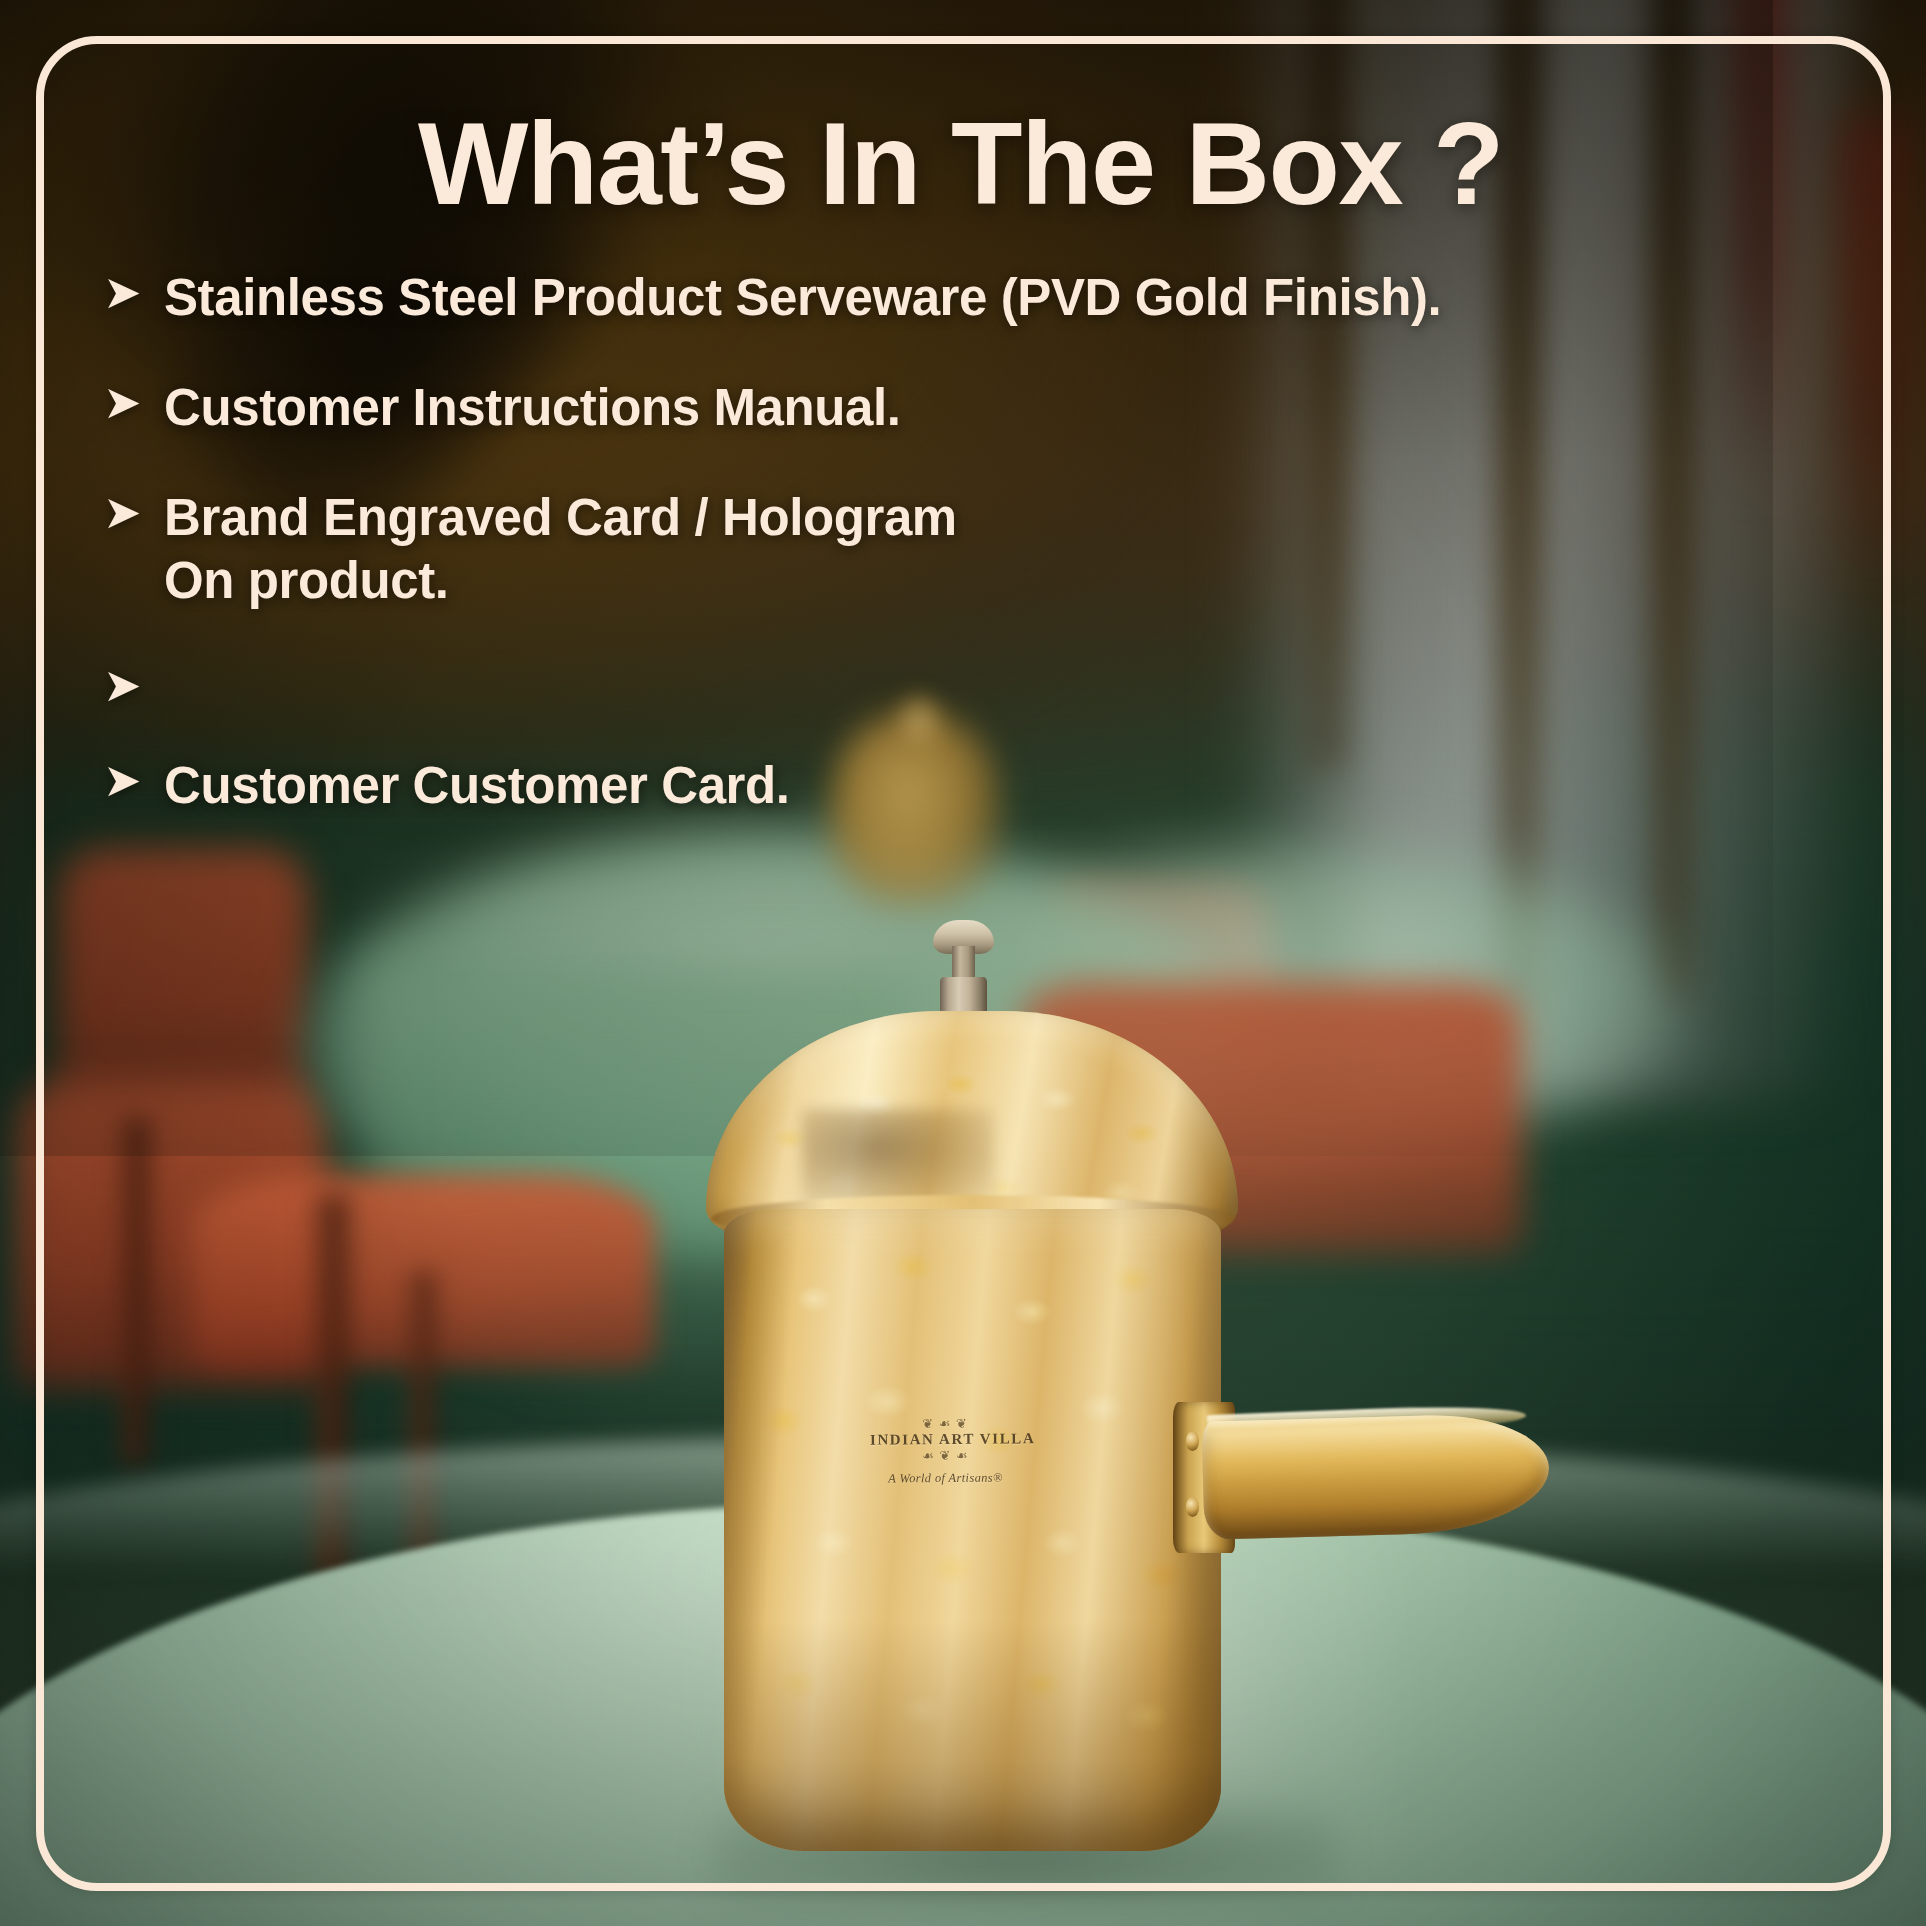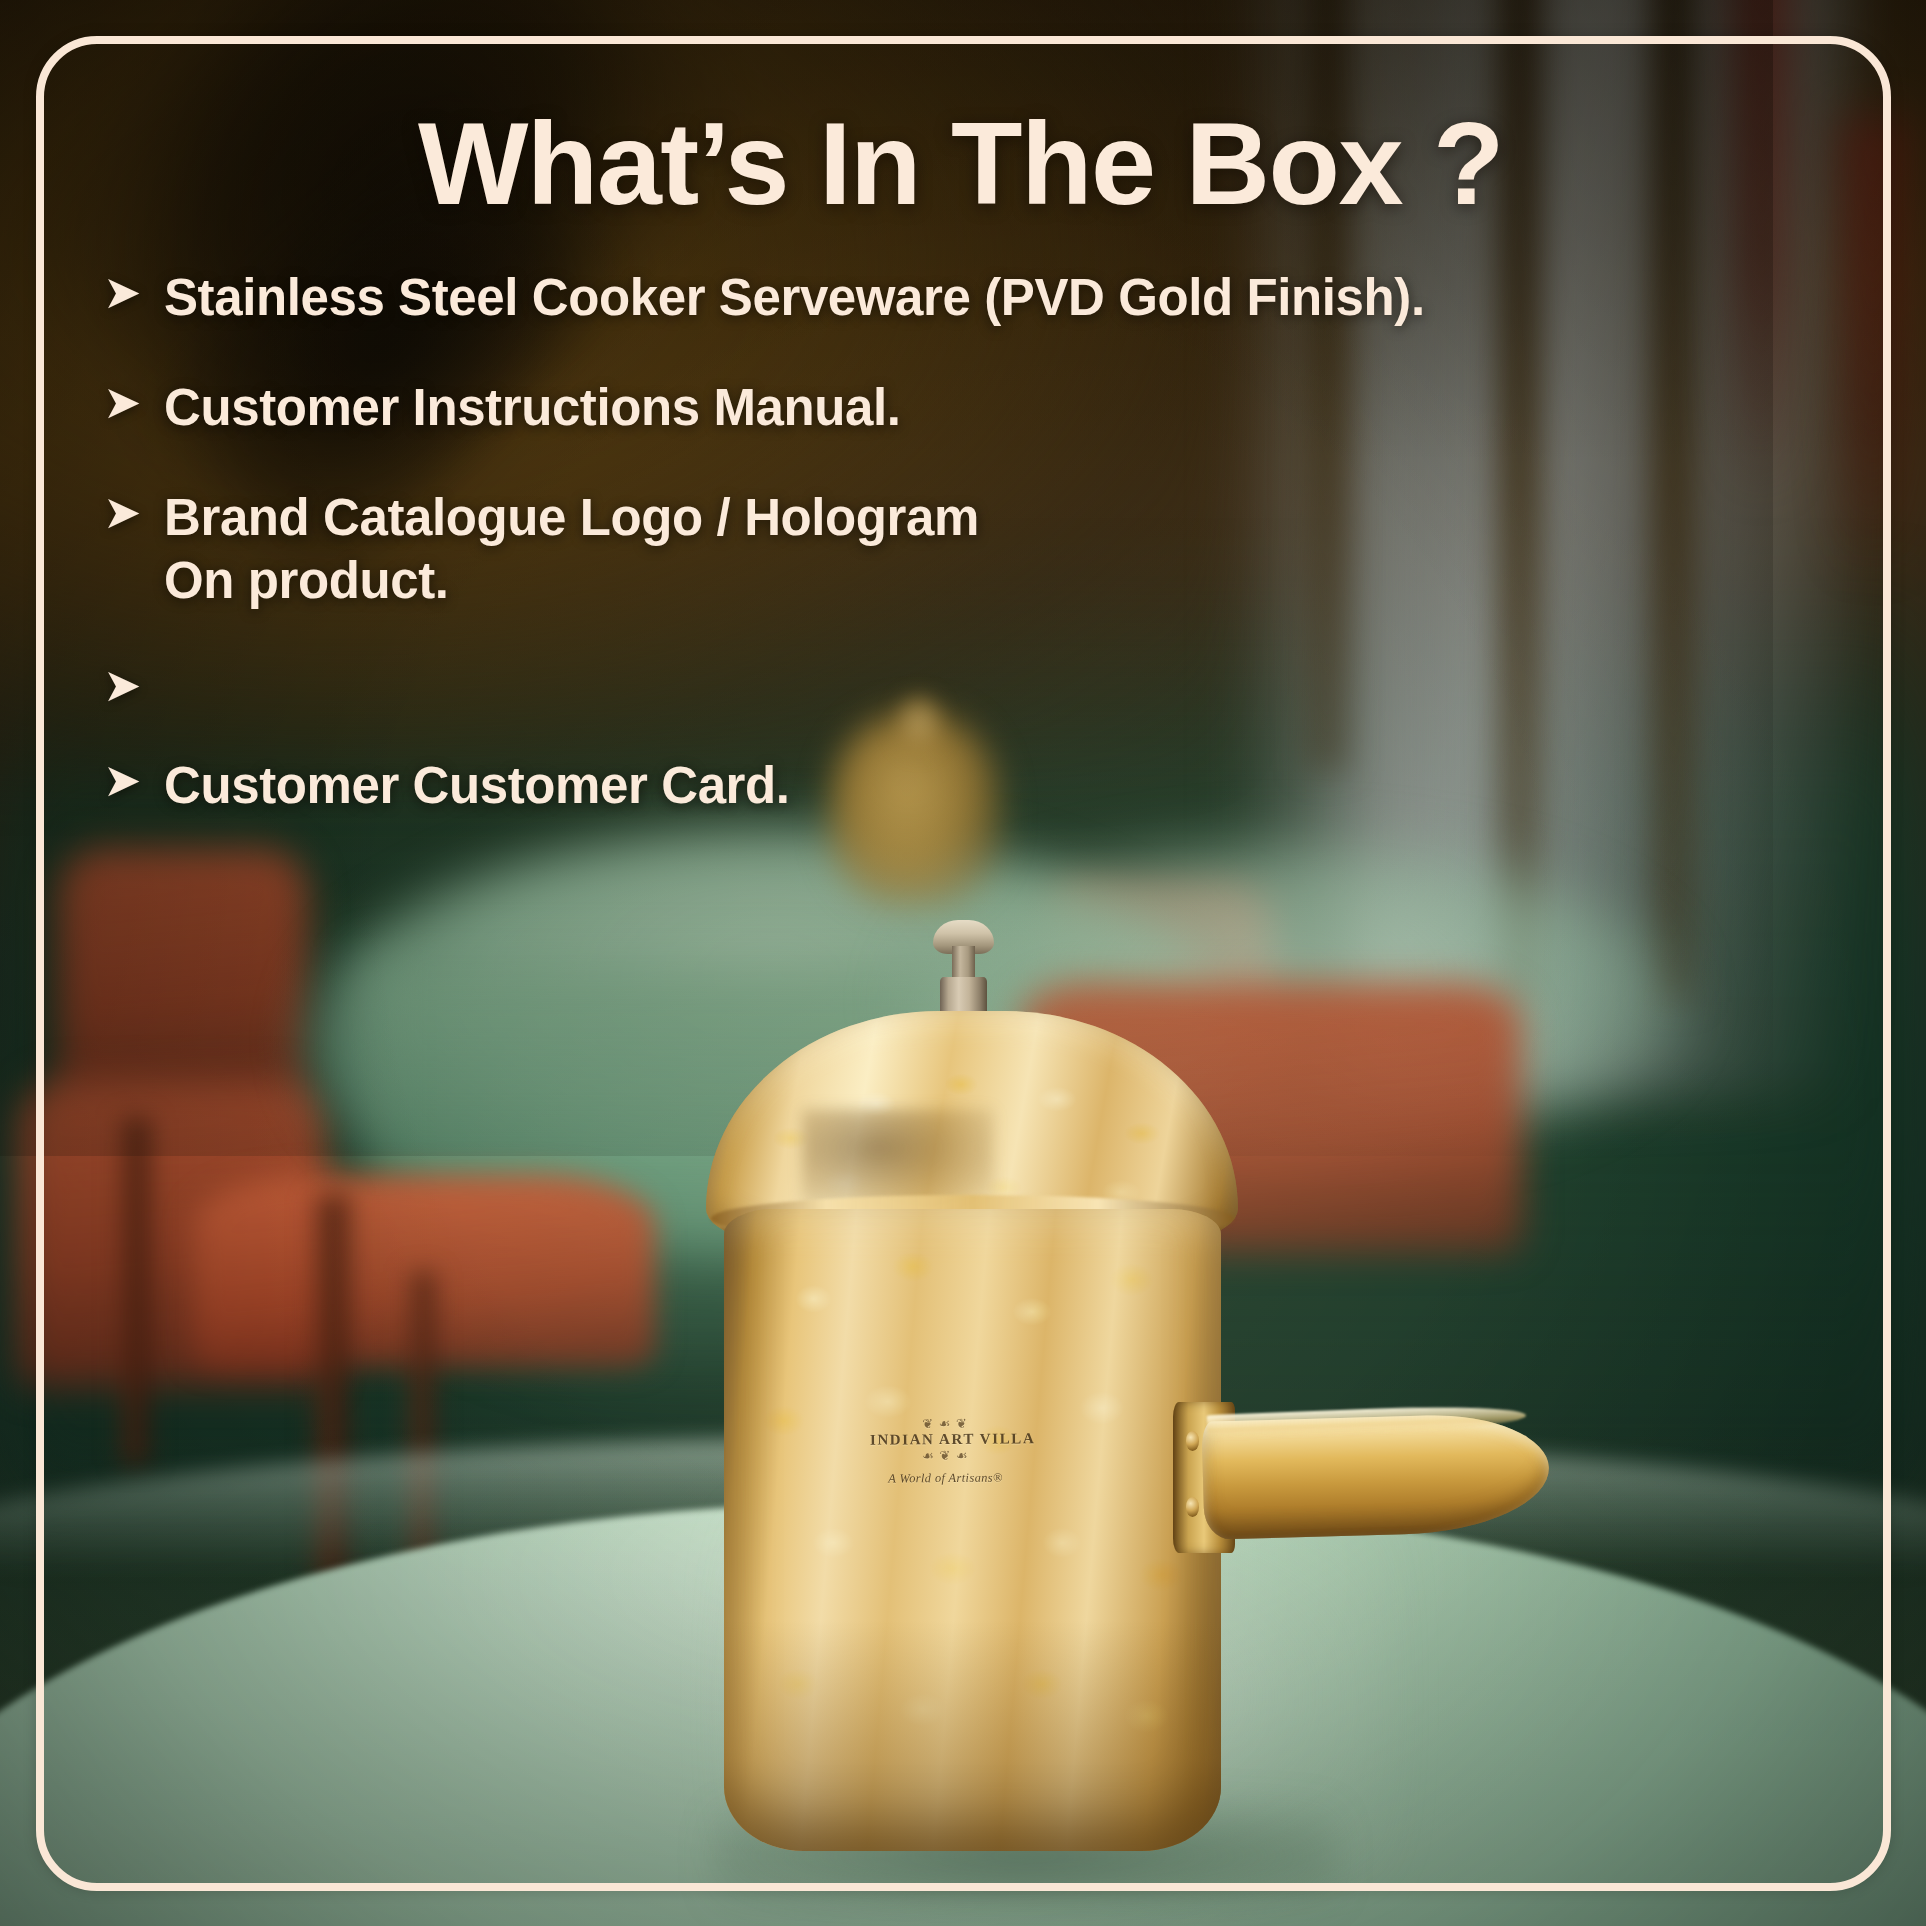--- a/index.html
+++ b/index.html
@@ -739,31 +739,31 @@
 
   <div class="frame"></div>
 
   <div class="content">
     <h1 class="headline">What’s In The Box ?</h1>
 
     <ul class="bullets">
 
       <li class="bullet">
         <span class="bullet-marker">➤</span>
-        <span class="bullet-text">Stainless Steel Cooker Serveware (PVD Gold Finish).</span>
+        <span class="bullet-text">Stainless Steel Product Serveware (PVD Gold Finish).</span>
       </li>
 
       <li class="bullet">
         <span class="bullet-marker">➤</span>
         <span class="bullet-text">Customer Instructions Manual.</span>
       </li>
 
       <li class="bullet">
         <span class="bullet-marker">➤</span>
-        <span class="bullet-text">Brand Catalogue Logo / Hologram
+        <span class="bullet-text">Brand Engraved Card / Hologram
 On product.</span>
       </li>
 
       <li class="bullet">
         <span class="bullet-marker">➤</span>
       </li>
 
       <li class="bullet">
         <span class="bullet-marker">➤</span>
         <span class="bullet-text">Customer Customer Card.</span>

